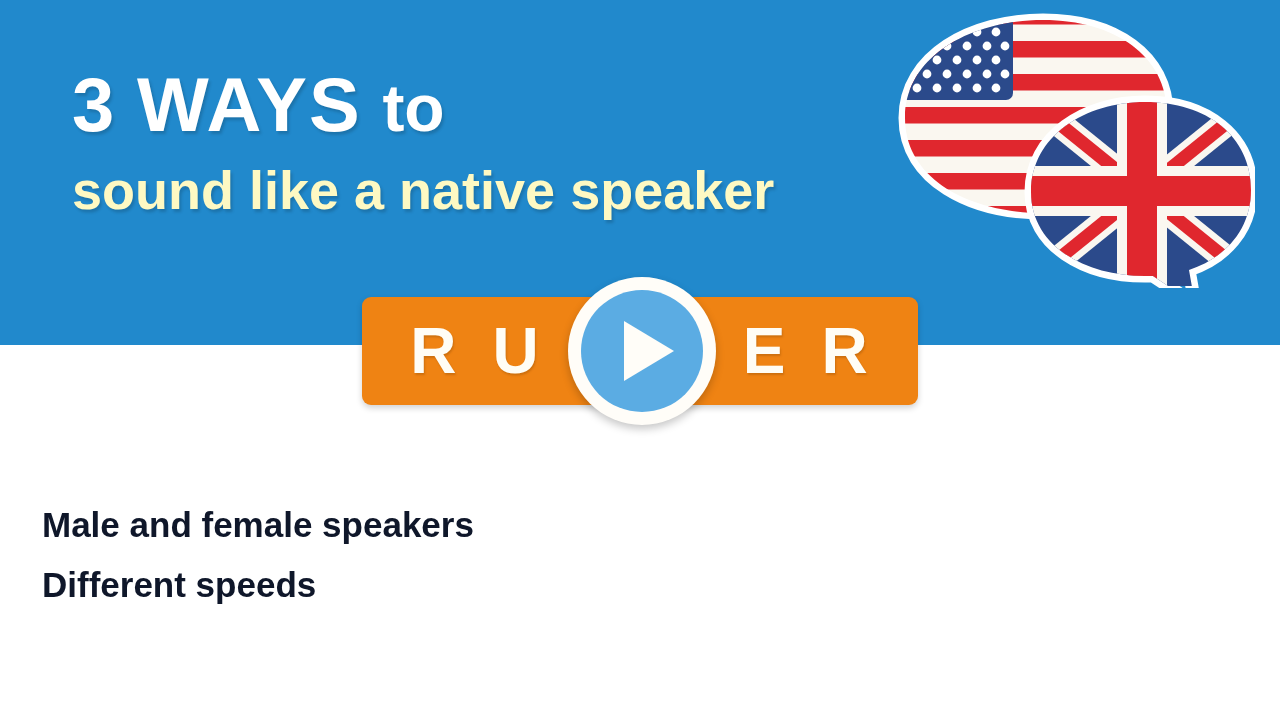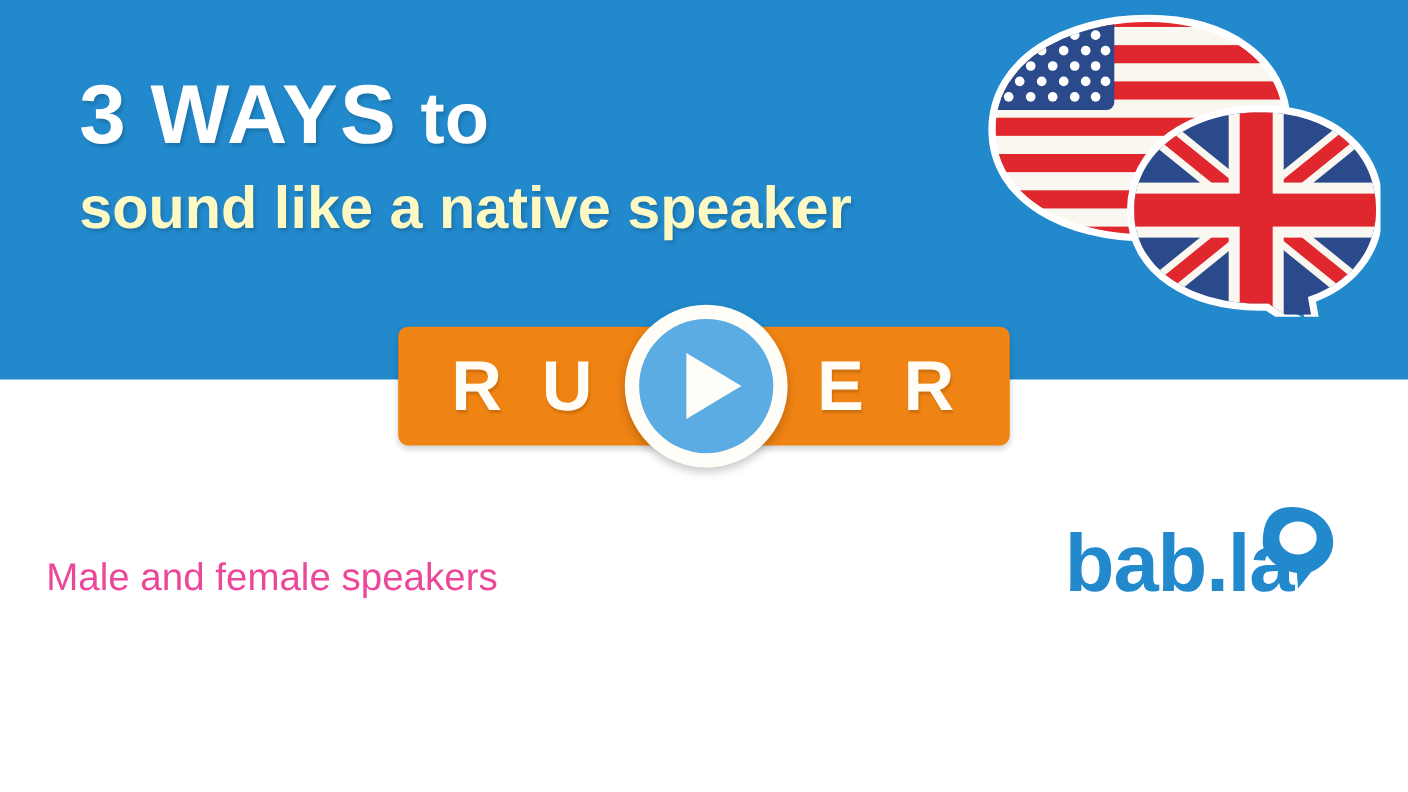--- a/index.html
+++ b/index.html
@@ -149,24 +149,24 @@
 
   
   .feature-list {
     position: absolute;
     left: 42px;
     top: 495px;
     width: 620px;
   }
   .feature-line {
     font-family: "Liberation Sans", sans-serif;
-    font-weight: normal;
+    font-weight: bold;
     font-size: 35px;
     line-height: 60px;
-    color: #ec4899;
+    color: #0f172a;
     white-space: nowrap;
   }
 
   
   .brand-logo {
     position: absolute;
     left: 968px;
     top: 455px;
     width: 250px;
     height: 110px;
@@ -320,26 +320,17 @@
   </div>
 
   <div class="play-button">
     <div class="disc">
       <div class="tri"></div>
     </div>
   </div>
 
   <div class="feature-list">
     <div class="feature-line">Male and female speakers</div>
+    <div class="feature-line">Different speeds</div>
   </div>
 
-  <div class="brand-logo">
-    <svg width="250" height="110" viewBox="0 0 250 110" xmlns="http://www.w3.org/2000/svg">
-      <text x="0" y="82" font-family="Liberation Sans, sans-serif" font-size="74" font-weight="bold" fill="#2189CC" letter-spacing="-1">bab.la</text>
-      <g>
-        <path d="M206 6 C228 6 244 20 244 38 C244 50 236 60 224 65
-                 L212 80 L211 66 C193 63 180 51 180 38 C180 20 186 6 206 6 Z" fill="#2189CC"></path>
-        <ellipse cx="212" cy="34" rx="17" ry="15" fill="#FFFFFF"></ellipse>
-      </g>
-    </svg>
-  </div>
 
 </div>
 
 </body></html>

